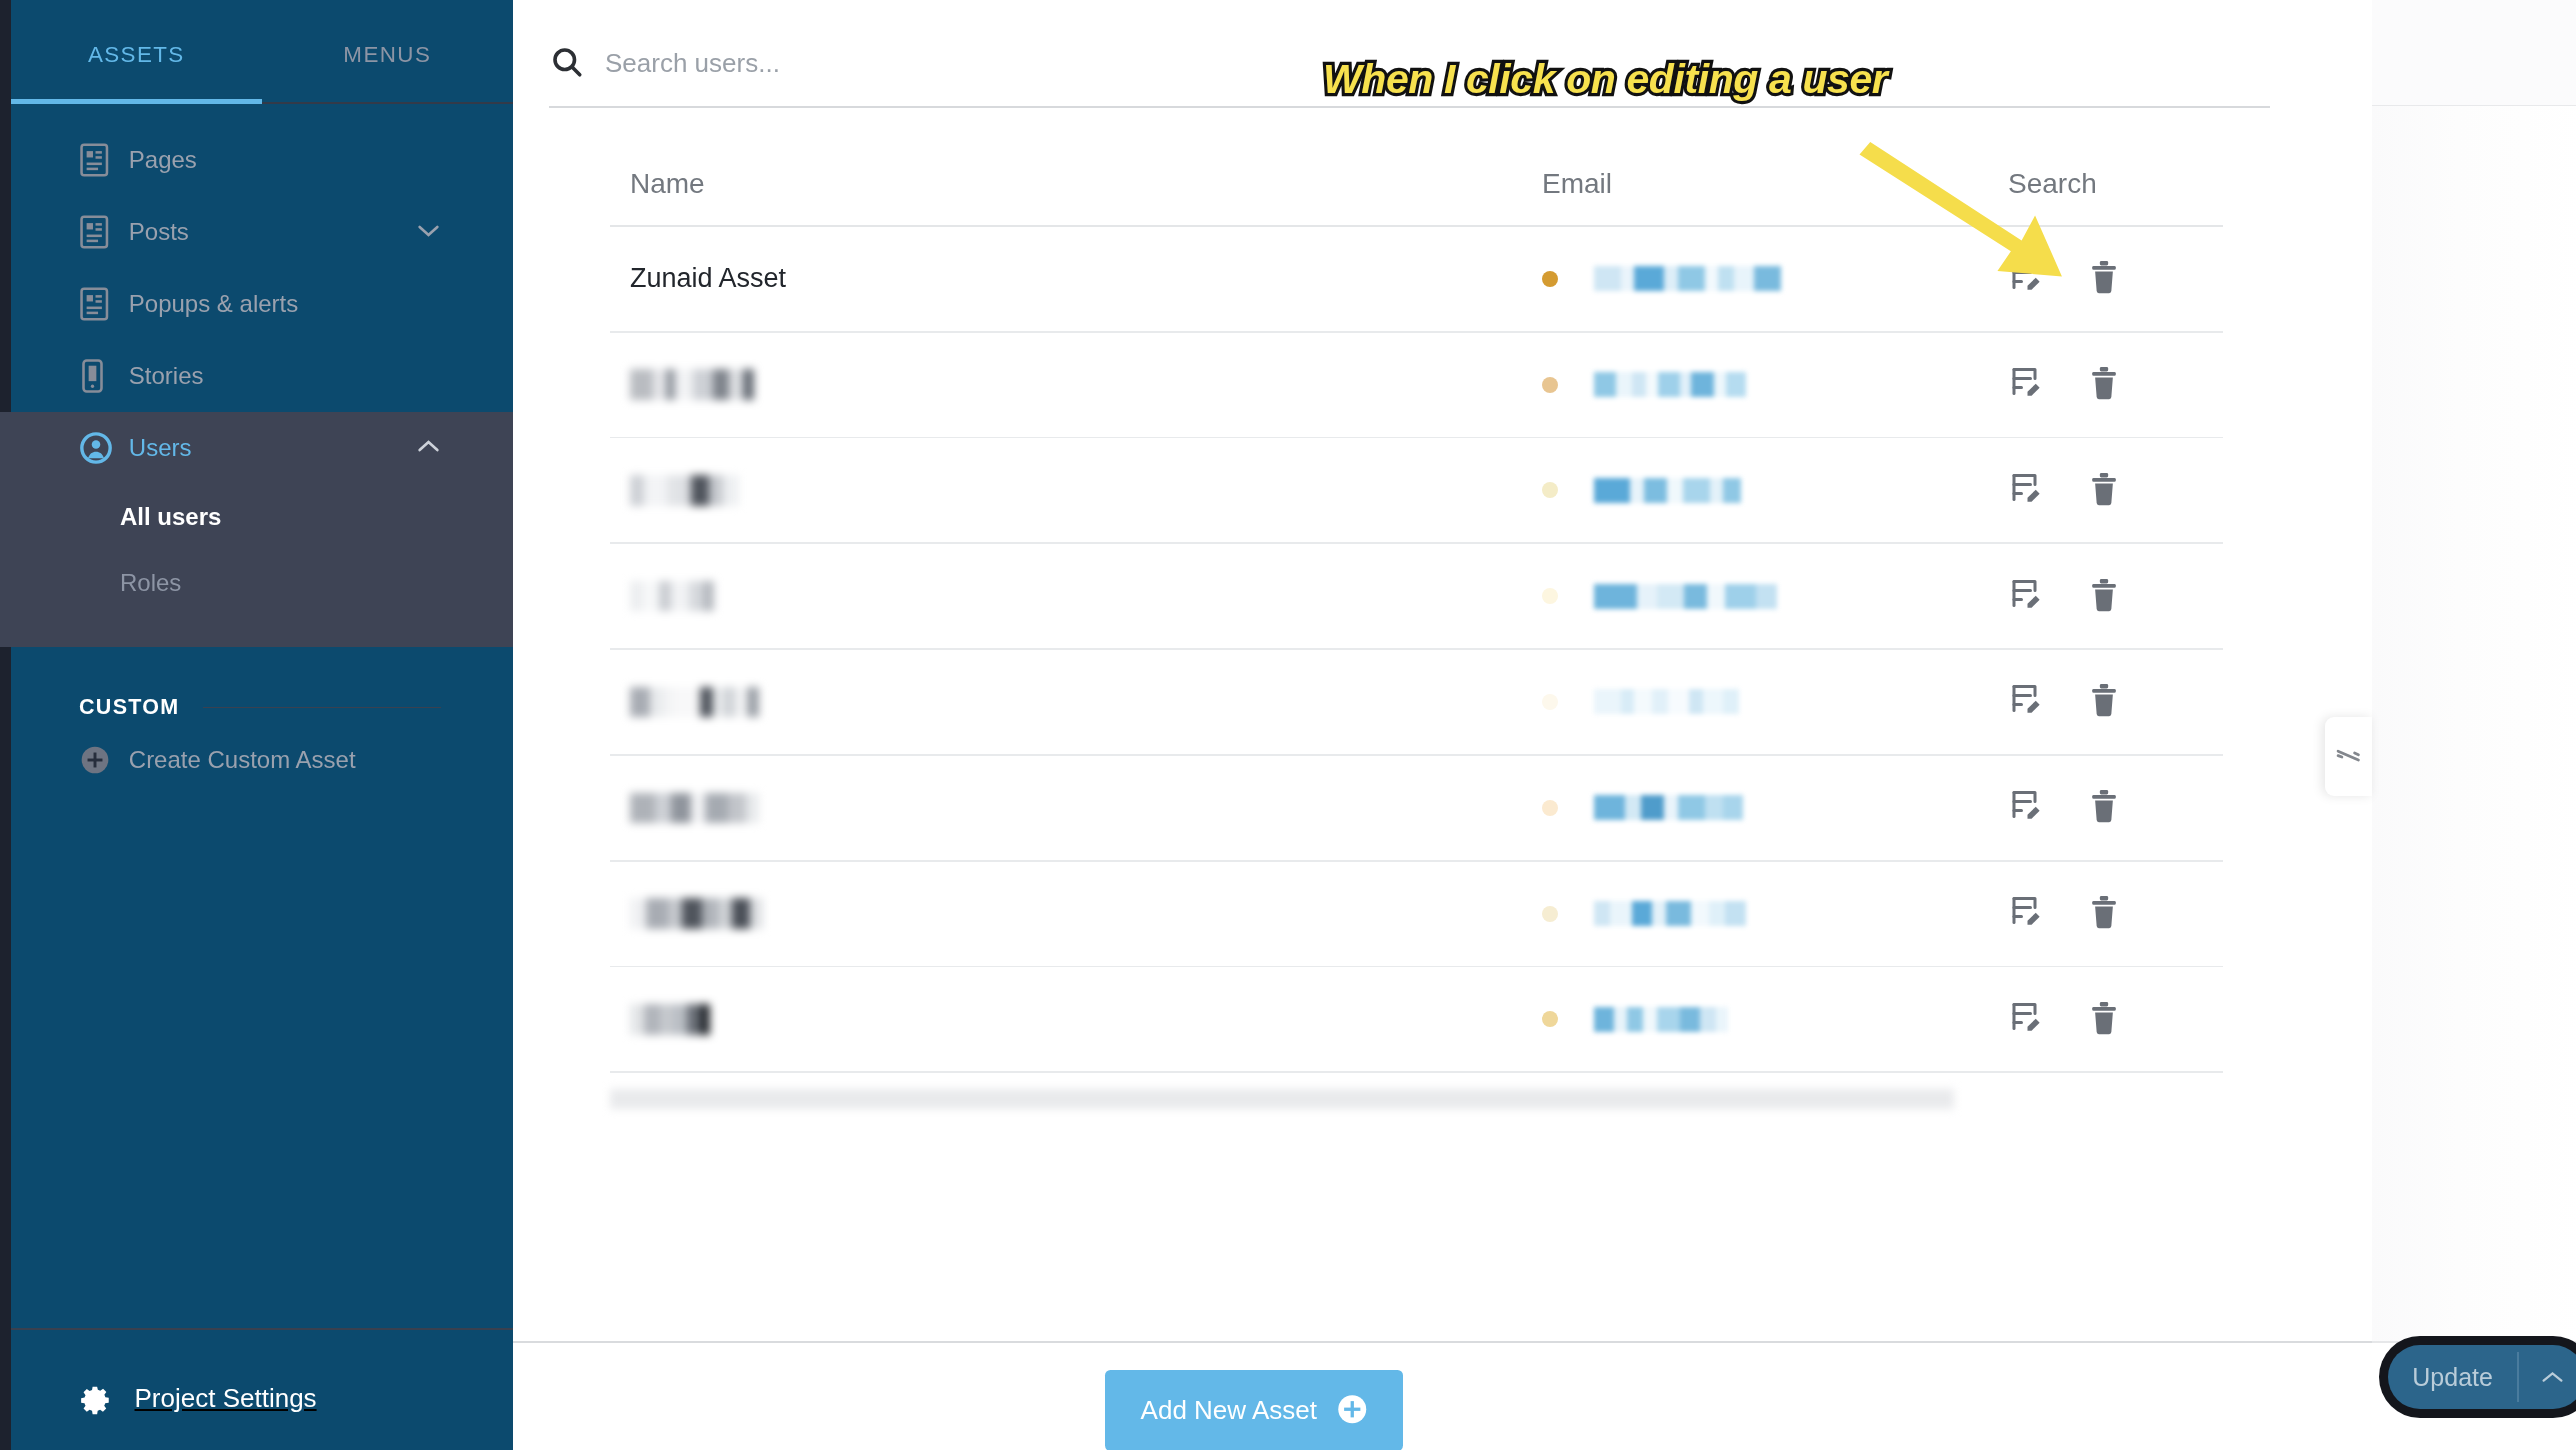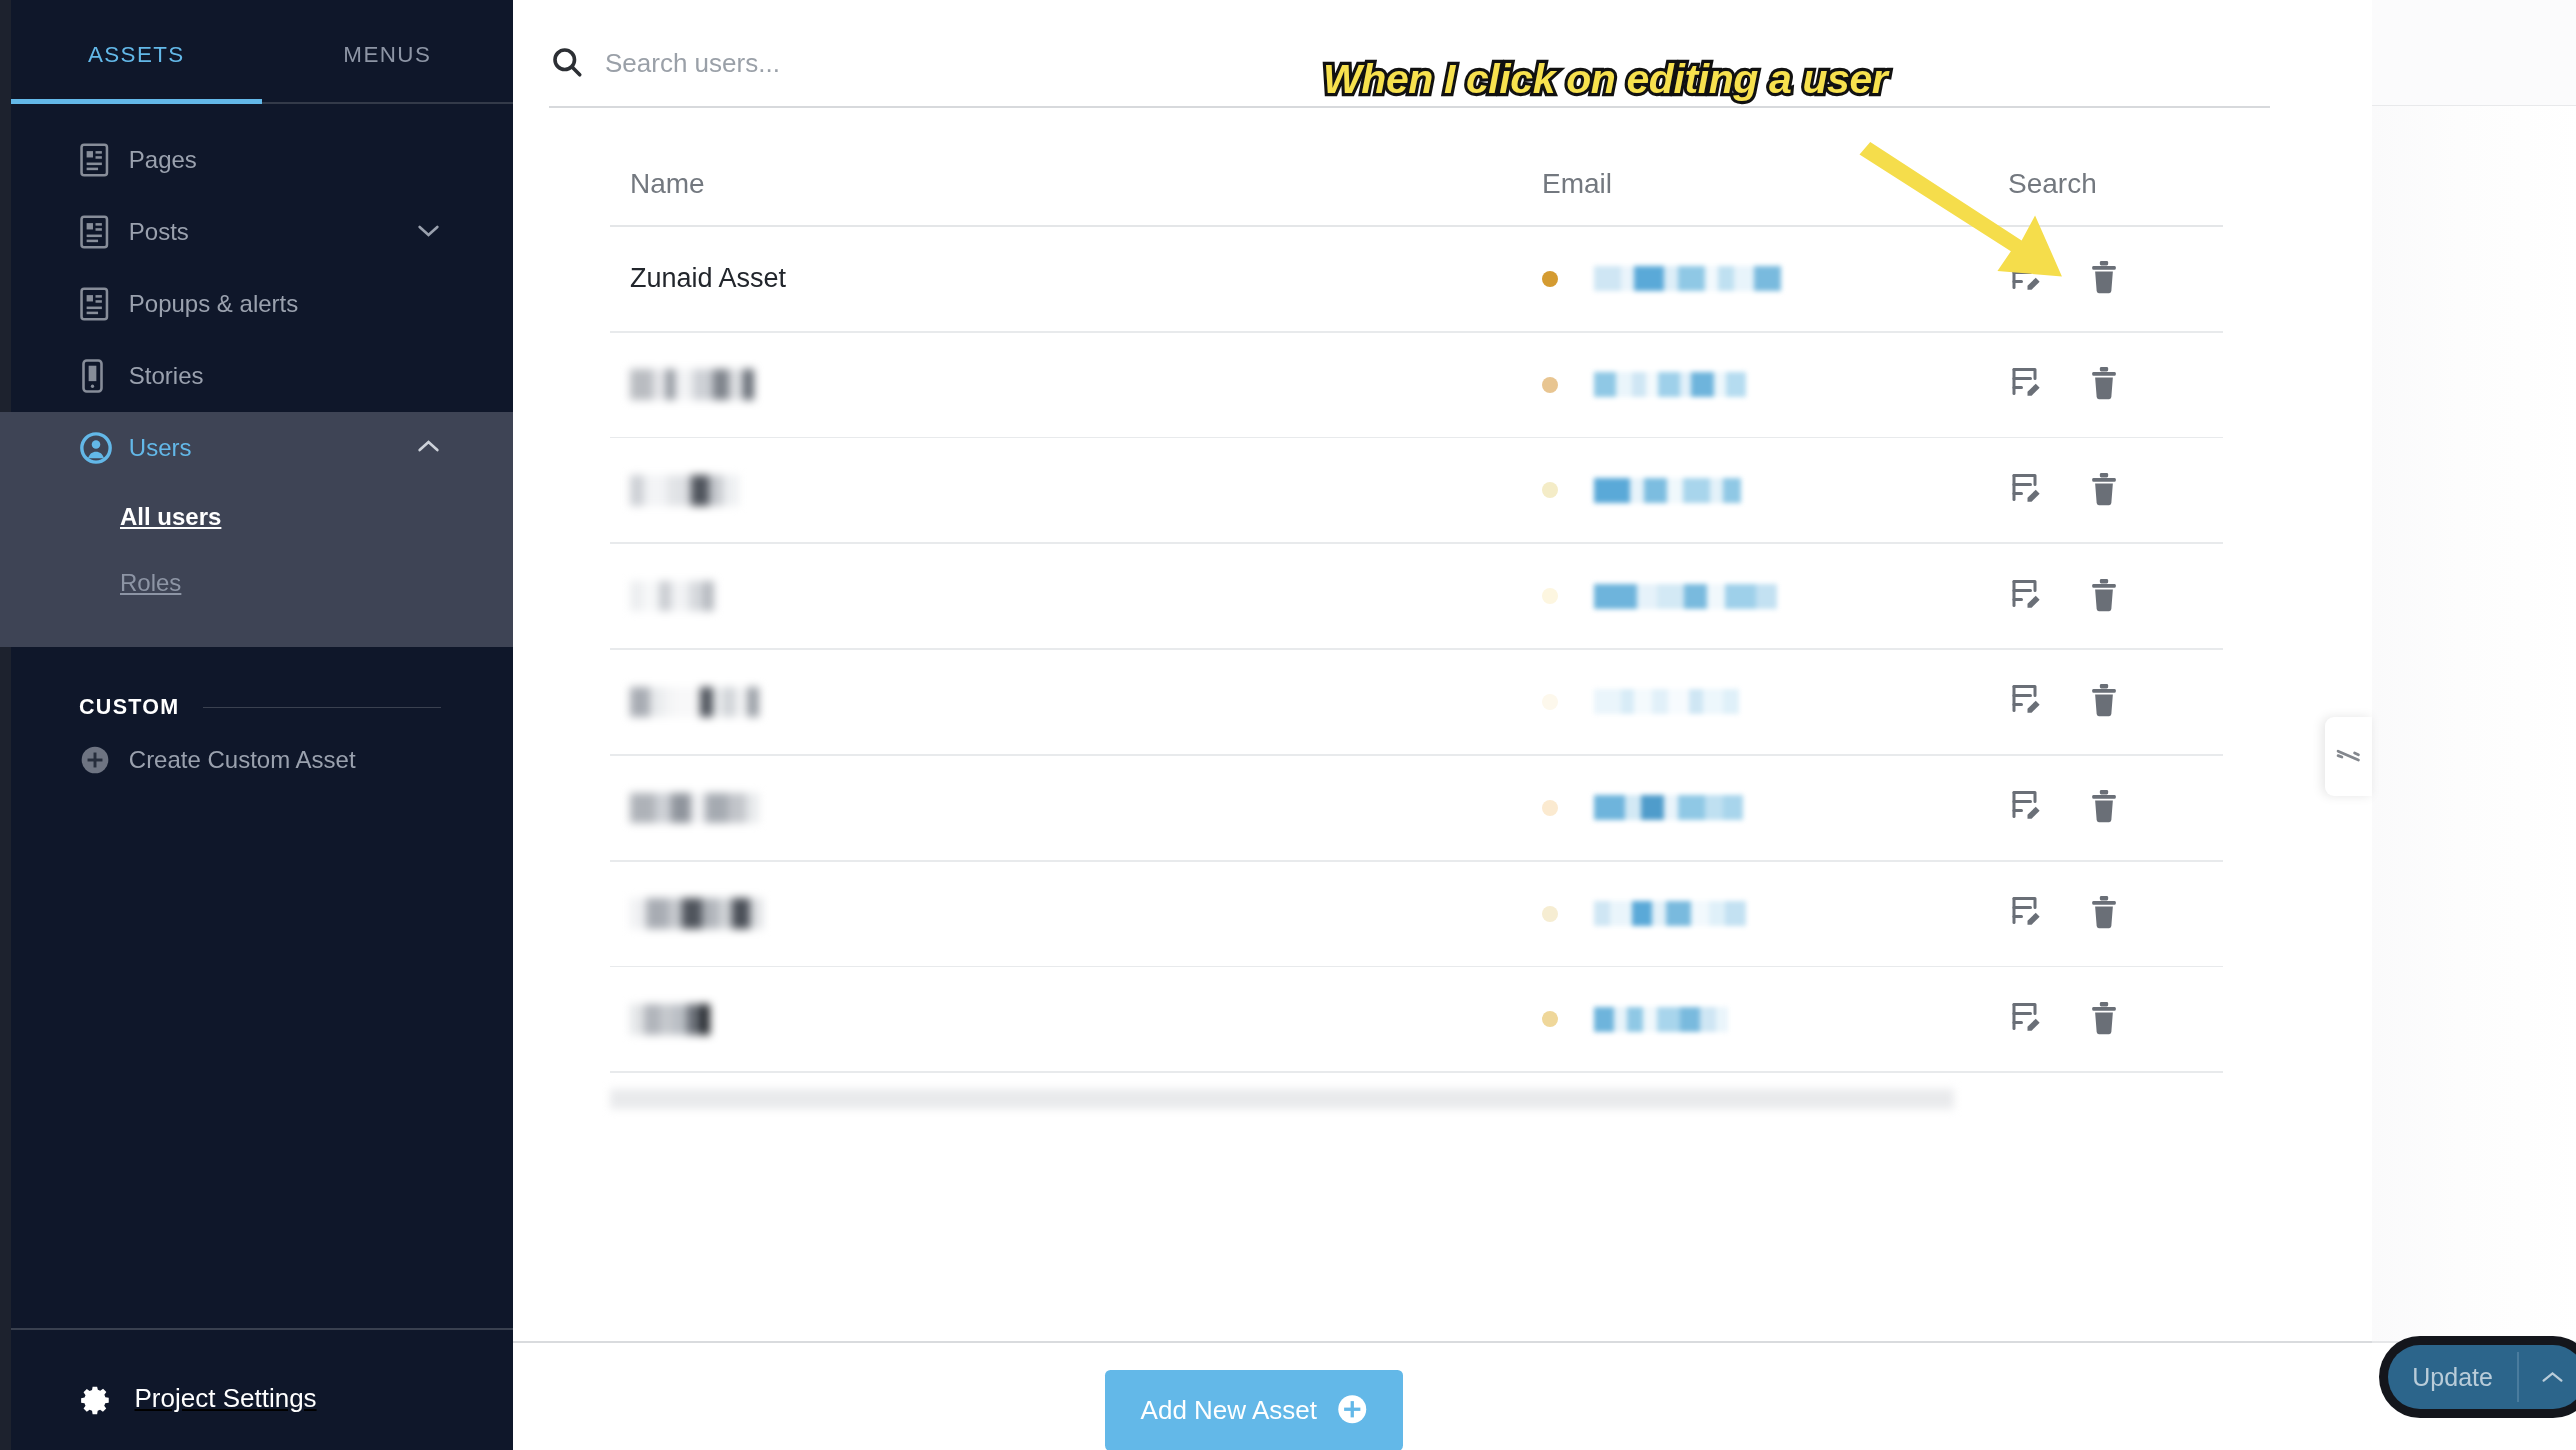--- a/index.html
+++ b/index.html
@@ -21,21 +21,21 @@
     position:absolute; left:2372px; top:106px; width:215px; height:1237px;
     background:linear-gradient(to right,#fafafb 0%,#fdfdfd 40%,#ffffff 100%);
   }
   .bg-bottom-line {
     position:absolute; left:2295px; top:1341px; width:296px; height:1.8px; background:#e6e7e9;
   }
 
   
   .sidebar {
     position:absolute; left:0; top:0; width:513px; height:1450px;
-    background:#0f172a;
+    background:#0c4a6e;
   }
   .sidebar-edge { position:absolute; left:0; top:0; width:10.8px; height:1450px; background:#1d222e; }
   .tabs {
     position:relative; height:104px; display:flex; align-items:center;
     padding-left:10.8px;
   }
   .tab {
     flex:0 0 auto; width:251px; text-align:center;
     font-size:22.4px; letter-spacing:1.4px; color:#8d95a5;
     padding-top:5.4px; cursor:pointer;
@@ -49,21 +49,21 @@
     position:relative; display:flex; align-items:center;
     height:72px; padding-left:79px; cursor:pointer;
   }
   .navitem .nicon { width:39px; flex:0 0 39px; display:flex; align-items:center; }
   .navitem .nlabel { font-size:24px; color:#9aa1ae; margin-left:10.8px; }
   .navitem.accent .nlabel { color:#63b8e8; }
   .chev { position:absolute; right:73px; top:50%; transform:translateY(-50%); }
 
   .group-users { background:#3e4455; }
   .subitem { height:66px; display:flex; align-items:center; padding-left:120px; cursor:pointer; }
-  .subitem .slabel { font-size:24px;text-decoration:underline; }
+  .subitem .slabel { font-size:24px; }
   .subitem.sel .slabel { color:#ffffff; font-weight:bold; }
   .subitem.dim .slabel { color:#8d95a5; }
 
   .section-head {
     display:flex; align-items:center; gap:23px;
     padding:45px 72px 0 79px; height:77px;
   }
   .section-head .shtxt { font-size:21.5px; letter-spacing:1.3px; color:#ffffff; font-weight:bold; }
   .section-head .shline { flex:1; height:1.8px; background:#3a4150; }
 

